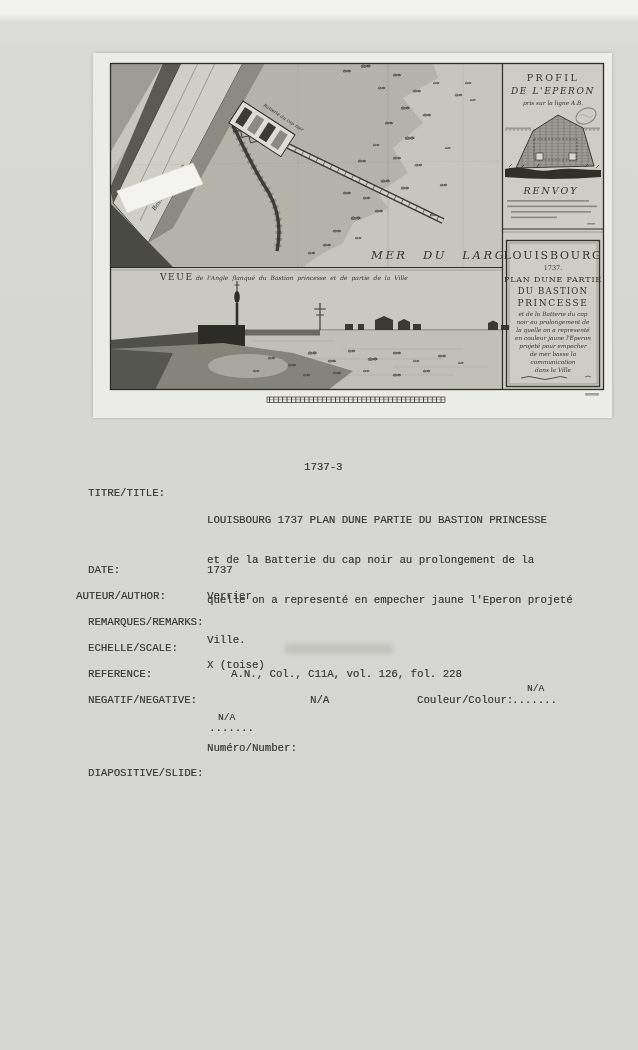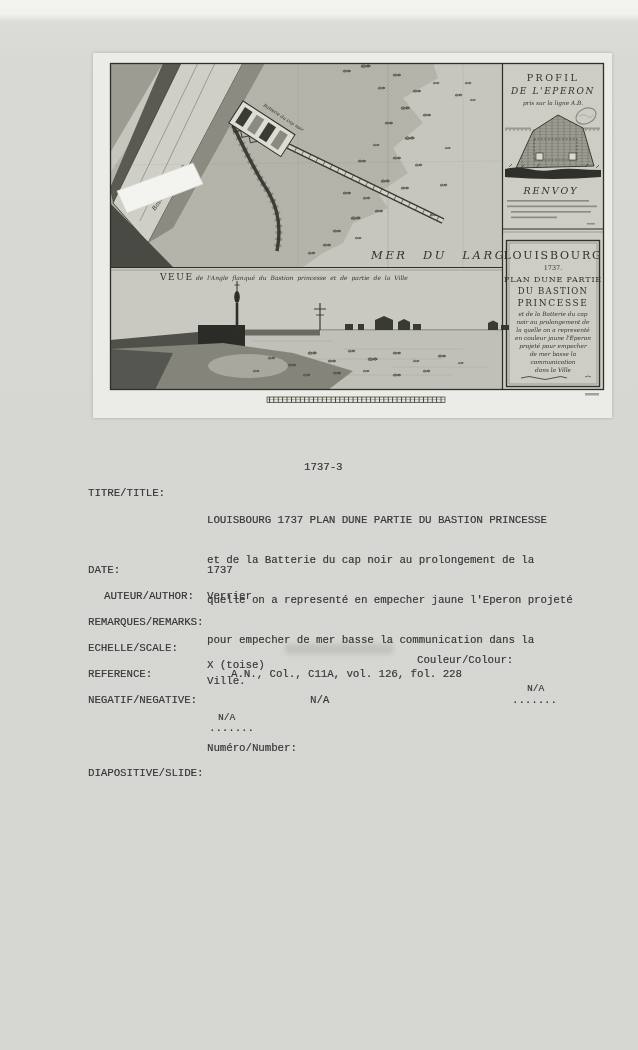--- a/index.html
+++ b/index.html
@@ -251,43 +251,42 @@
     </svg>
   </div>
 
   <div class="type" style="left:304px;top:461px;">1737-3</div>
 
   <div class="type" style="left:88px;top:487px;">TITRE/TITLE:</div>
   <div class="type" style="left:207px;top:487px;">
     <div>LOUISBOURG 1737 PLAN DUNE PARTIE DU BASTION PRINCESSE</div>
     <div>et de la Batterie du cap noir au prolongement de la</div>
     <div>quelle on a representé en empecher jaune l'Eperon projeté</div>
-    <div>pour empecher de mer basse la communication dans la</div>
     <div>Ville.</div>
   </div>
 
   <div class="type" style="left:88px;top:564px;text-align:center;">DATE:</div>
   <div class="type" style="left:207px;top:564px;">1737</div>
 
-  <div class="type" style="left:104px;top:590px;">AUTEUR/AUTHOR:</div>
+  <div class="type" style="left:76px;top:590px;">AUTEUR/AUTHOR:</div>
   <div class="type" style="left:207px;top:590px;">Verrier</div>
 
   <div class="type" style="left:88px;top:616px;">REMARQUES/REMARKS:</div>
 
   <div class="type" style="left:88px;top:642px;">ECHELLE/SCALE:</div>
   <div class="type" style="left:207px;top:642px;margin-top:17px;">X (toise)</div>
   <div class="smudge"></div>
 
   <div class="type" style="left:88px;top:668px;">REFERENCE:</div>
   <div class="type" style="left:207px;top:668px;margin-left:24px;">A.N., Col., C11A, vol. 126, fol. 228</div>
 
   <div class="type" style="left:88px;top:694px;">NEGATIF/NEGATIVE:</div>
   <div class="type" style="left:207px;top:694px;margin-top:48px;">Numéro/Number:</div>
   <div class="type" style="left:310px;top:694px;">N/A</div>
-  <div class="type" style="left:417px;top:654px;">Couleur/Colour:</div>
+  <div class="type" style="left:417px;top:694px;">Couleur/Colour:</div>
   <div class="type" style="left:512px;top:694px;">.......</div>
   <div class="sup" style="left:527px;top:683px;">N/A</div>
 
   <div class="type" style="left:88px;top:722px;margin-top:45px;">DIAPOSITIVE/SLIDE:</div>
   <div class="type" style="left:209px;top:722px;">.......</div>
   <div class="sup" style="left:218px;top:712px;">N/A</div>
 
 </div>
 
 </body></html>

